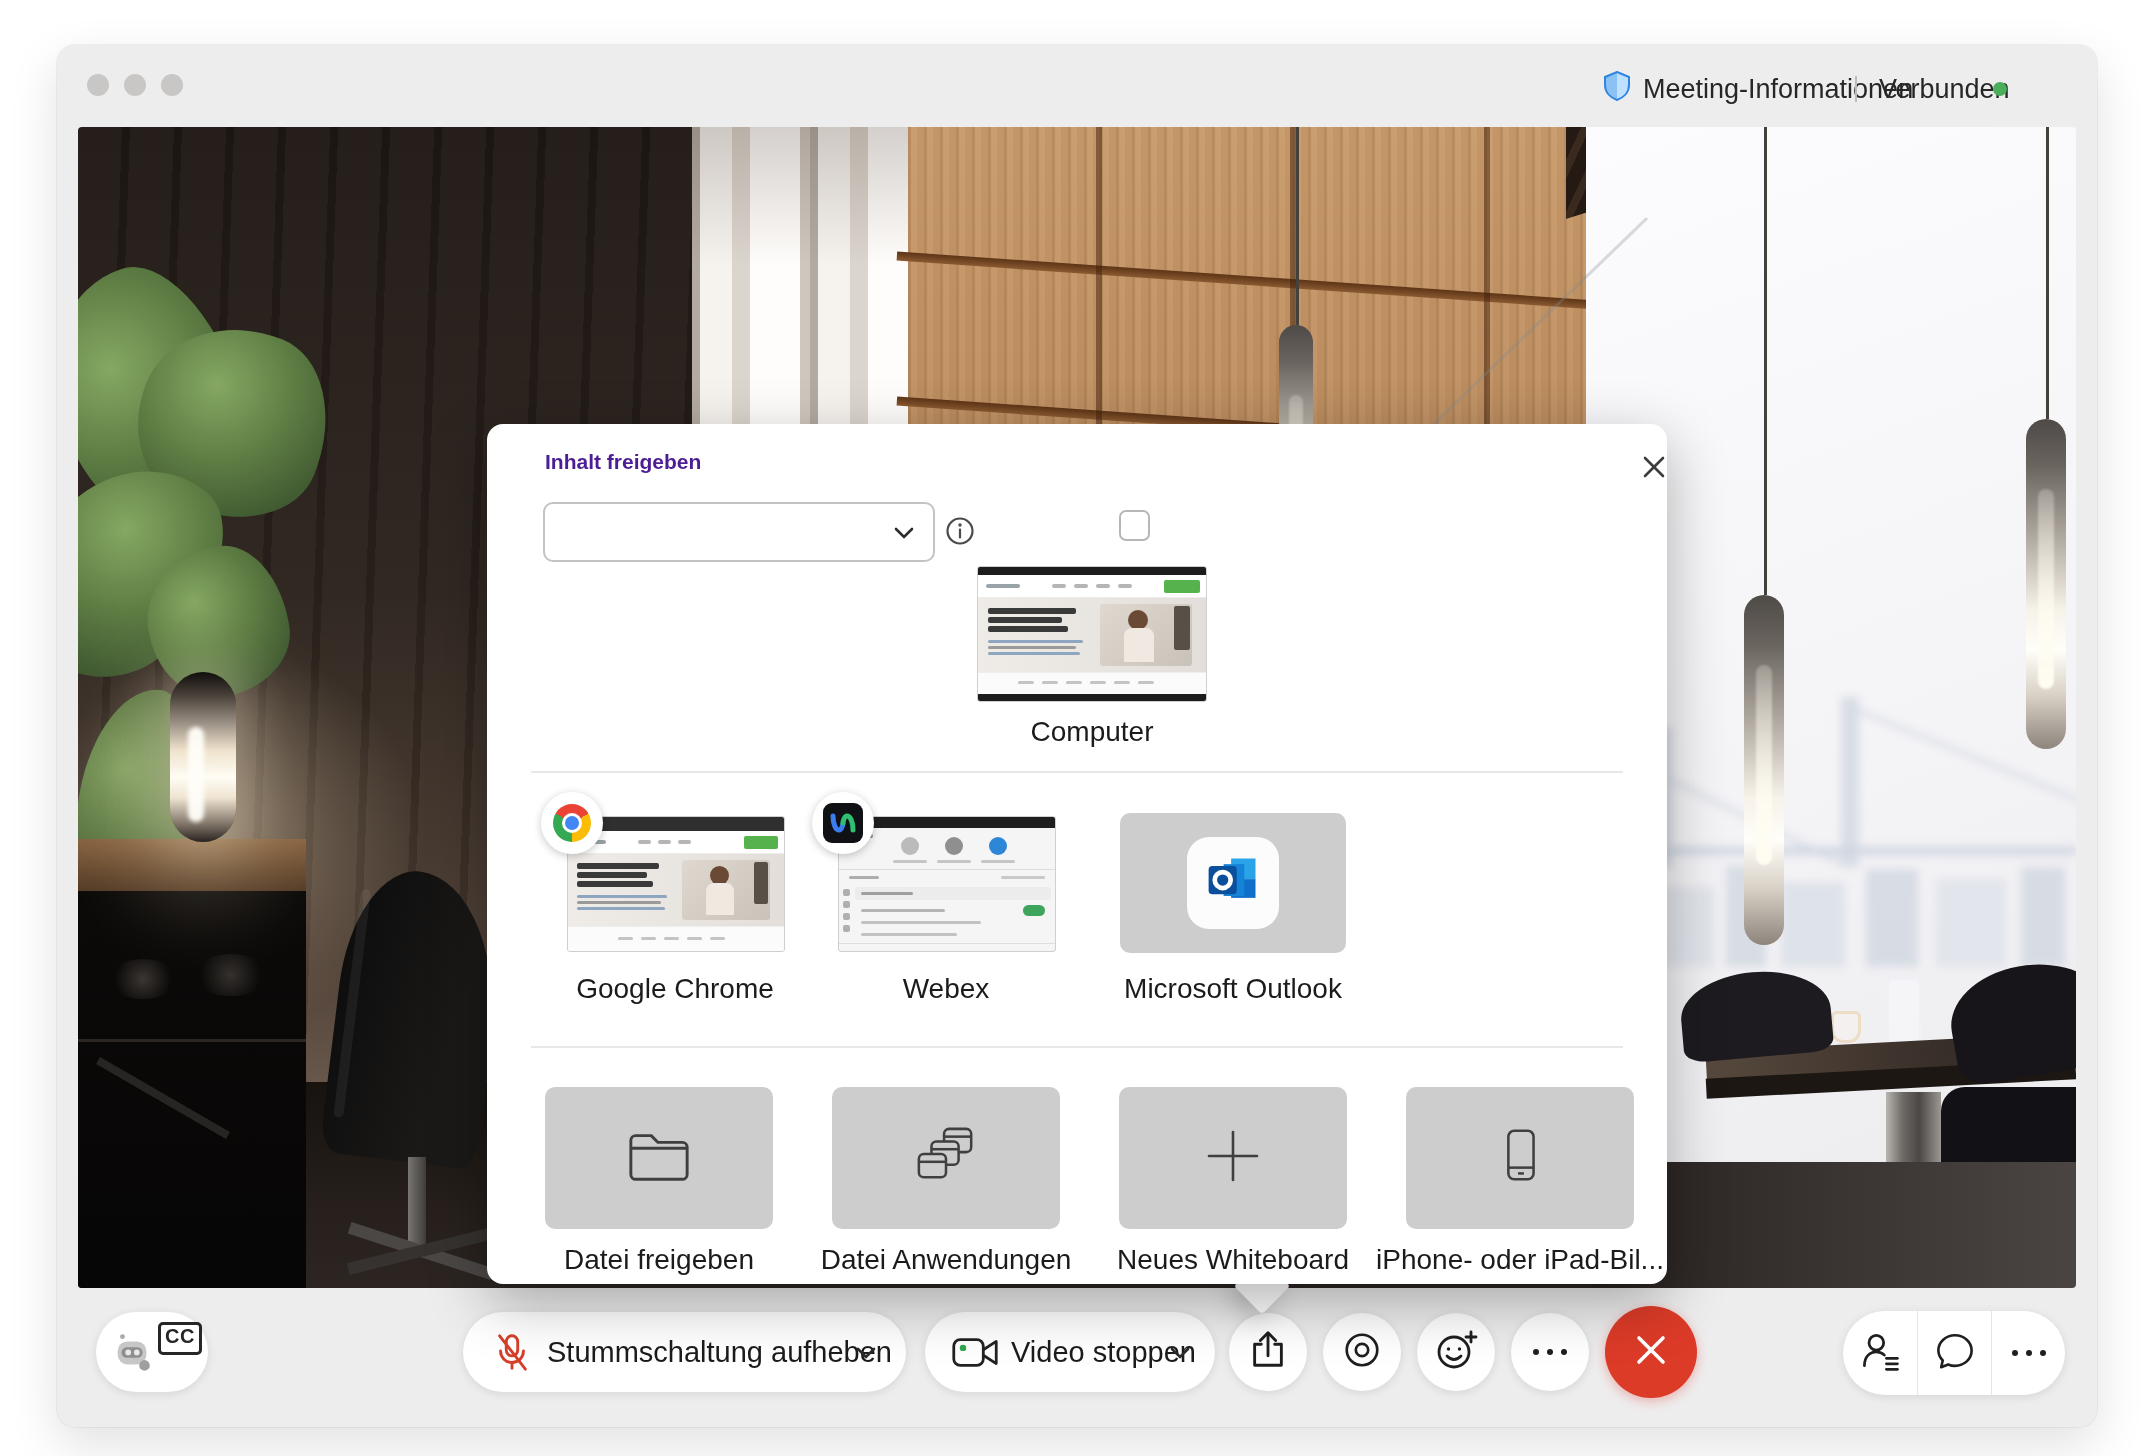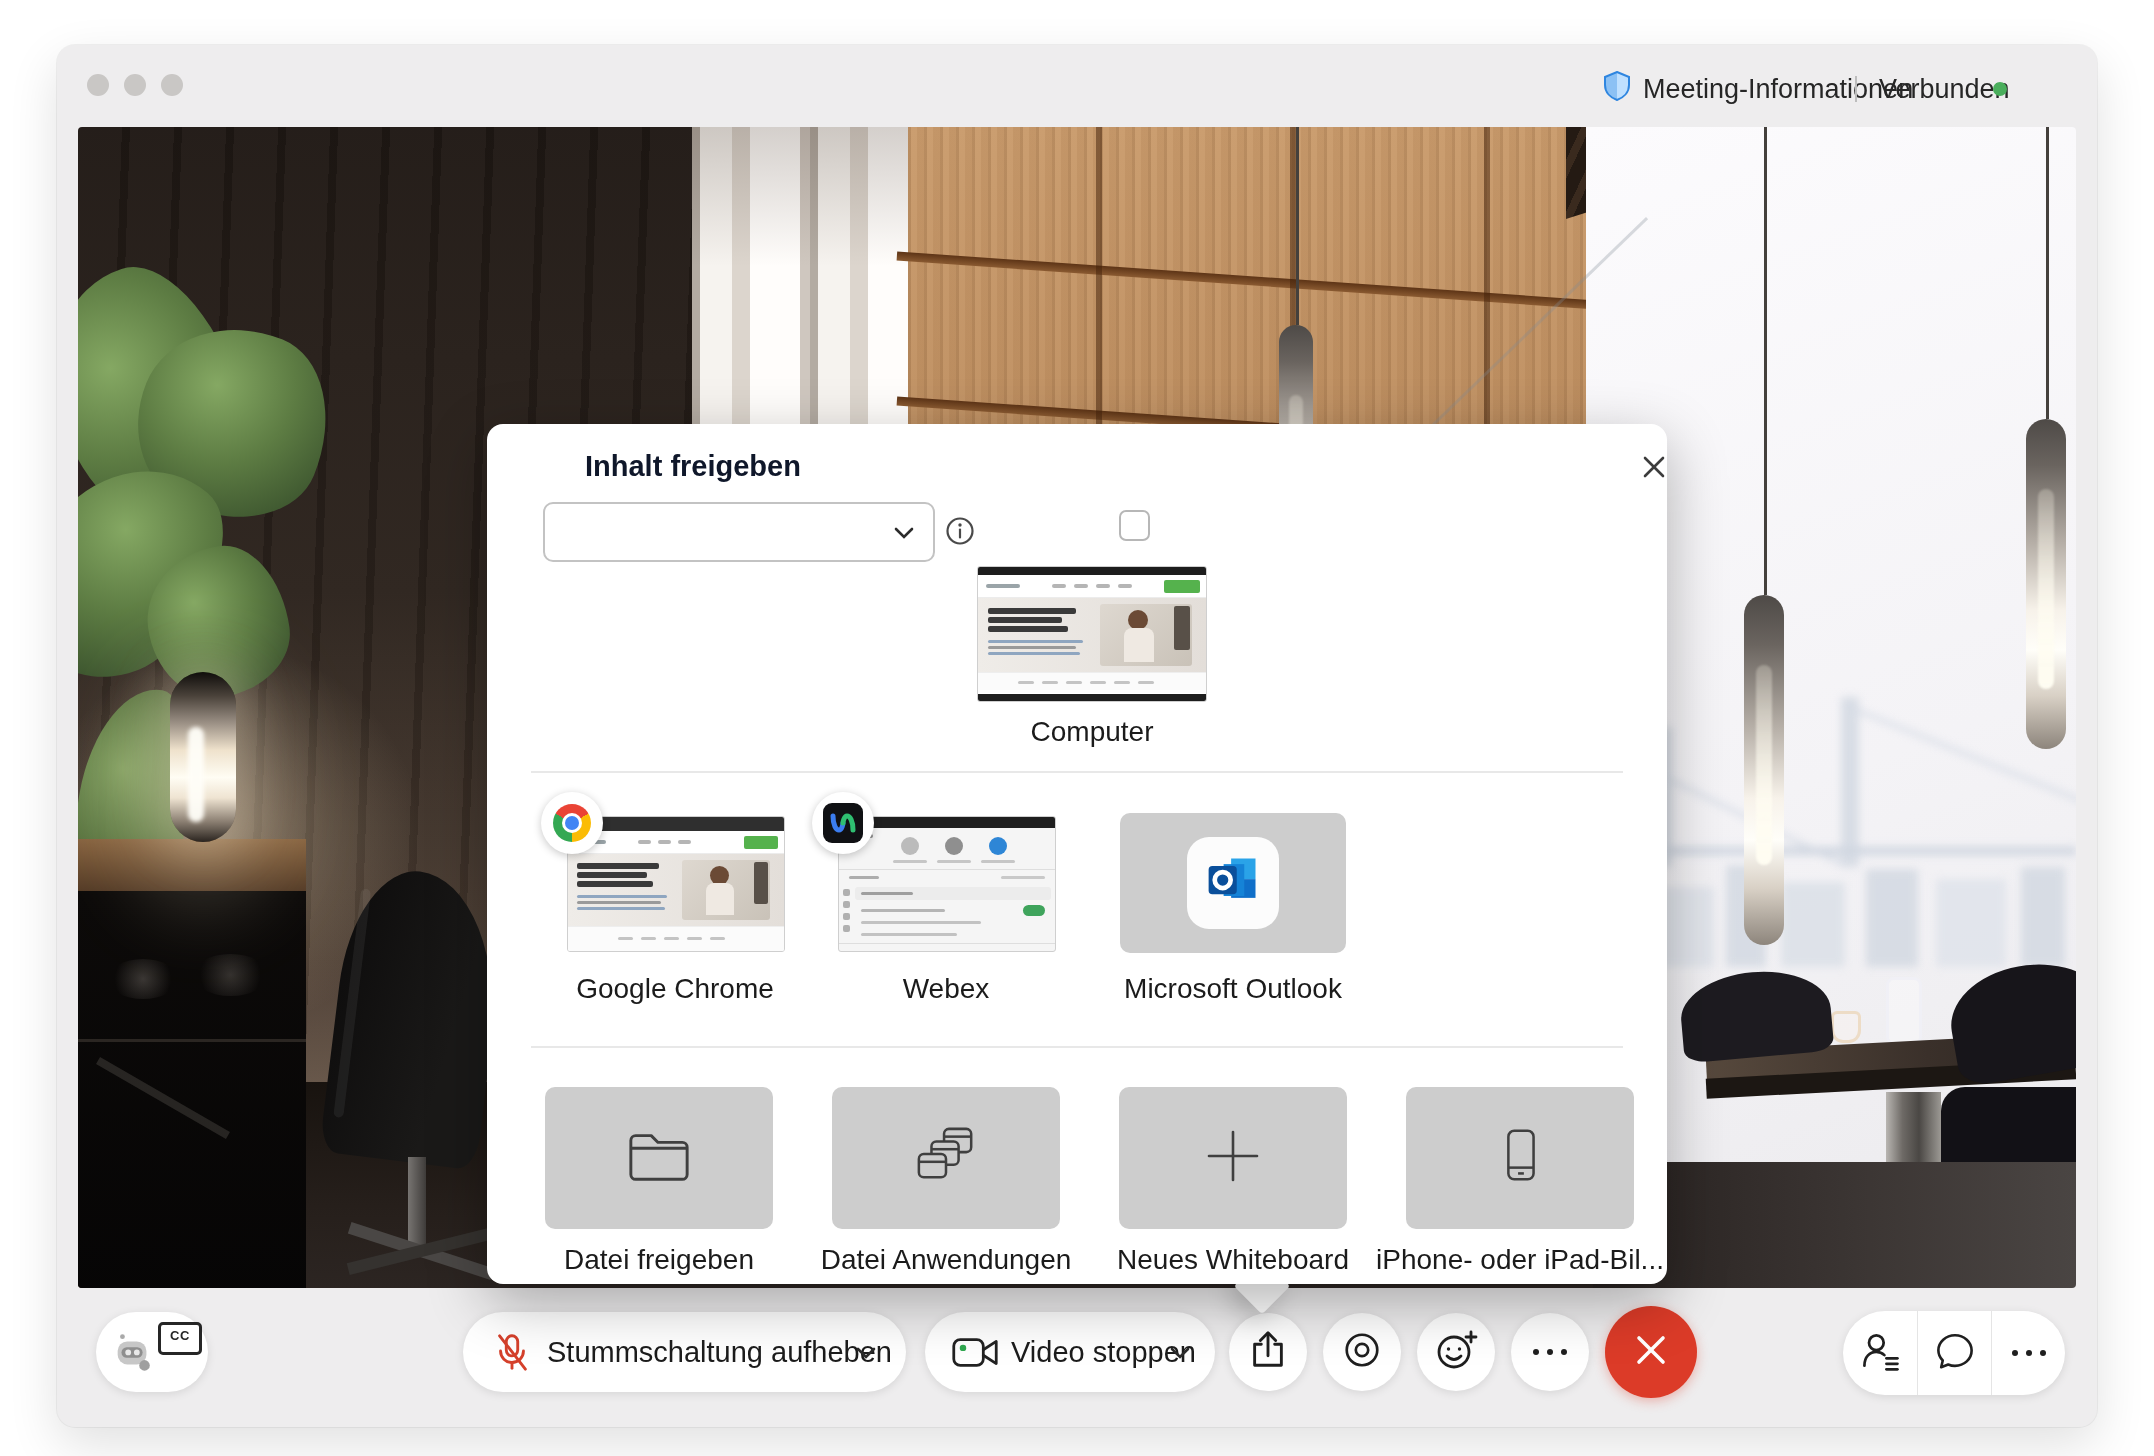--- a/index.html
+++ b/index.html
@@ -23,21 +23,21 @@
   .winR{left:1508px;top:0;width:490px;height:1161px;background:linear-gradient(160deg,#fcfbfd 0%,#f4f3f6 55%,#ebeaed 100%);}
   .cord{width:3px;background:#44403c;}
   .pendcap{width:40px;border-radius:20px;background:linear-gradient(180deg,#4e4a47 0%,#6a645f 14%,#b7b0a8 38%,#f7f2ea 58%,#fffef9 70%,#d8d0c5 84%,#8d857c 100%);}
   .pendcore{left:12px;top:70px;width:16px;height:200px;border-radius:8px;background:linear-gradient(180deg,rgba(255,250,235,.25),#fffdf2);filter:blur(1px);}
   .cityblock{background:#cfd6e0;}
   .glass{border:3px solid rgba(235,215,190,.85);border-radius:6px 6px 40% 40%;background:rgba(255,245,235,.25);}
   .lbl{font-size:28px;color:#1b1b1b;text-align:center;white-space:nowrap;}
   
   .dialog{left:430px;top:379px;width:1180px;height:860px;background:#fff;border-radius:16px;box-shadow:0 18px 60px rgba(0,0,0,.30);z-index:6;}
   .arrow{left:1185px;top:1221px;width:40px;height:40px;background:#fff;transform:rotate(45deg);border-radius:4px;z-index:5;box-shadow:0 10px 26px rgba(0,0,0,.20);}
-  .dtitle{font-size:29px;font-weight:600;color:#0f172a;margin-left:40px;}
+  .dtitle{font-size:21px;font-weight:600;color:#4c1d95;}
   .select{left:56px;top:78px;width:388px;height:56px;border:2px solid #c3c3c3;border-radius:10px;background:#fff;}
   .selecttext{left:20px;top:0;line-height:54px;font-size:27px;color:#1f1f1f;}
   .checkbox{left:632px;top:86px;width:27px;height:27px;border:2.5px solid #b7b7b7;border-radius:7px;background:#fff;}
   .divider{height:2px;background:#e8e8e8;}
   .thumb{border:1px solid #cfcfcf;border-radius:3px;background:#fff;overflow:hidden;}
   .tile{width:228px;height:142px;background:#cdcdcd;border-radius:10px;display:flex;align-items:center;justify-content:center;}
   .badge{width:62px;height:62px;border-radius:50%;background:#fff;box-shadow:0 2px 8px rgba(0,0,0,.22);display:flex;align-items:center;justify-content:center;z-index:2;}
   .chromeball{width:38px;height:38px;border-radius:50%;background:conic-gradient(from -60deg,#ea4335 0 120deg,#fbbc05 120deg 240deg,#34a853 240deg 360deg);position:relative;}
   .chromeball:before{content:"";position:absolute;left:50%;top:50%;width:20px;height:20px;margin:-10px 0 0 -10px;border-radius:50%;background:#fff;}
   .chromeball:after{content:"";position:absolute;left:50%;top:50%;width:14px;height:14px;margin:-7px 0 0 -7px;border-radius:50%;background:#4285f4;}
@@ -46,21 +46,21 @@
   .wt-menubar{left:0;top:0;right:0;height:8px;background:#1d1d1d;}
   .wt-nav{left:0;top:8px;right:0;height:22px;background:#fff;border-bottom:1px solid #ececec;}
   .wt-hero{left:0;top:31px;right:0;height:74px;background:linear-gradient(90deg,#efece8,#e3ded9);}
   .wt-foot{left:0;top:105px;right:0;height:20px;background:#fbfbfb;border-top:1px solid #eee;}
   .wt-dock{left:0;bottom:0;right:0;height:7px;background:#1d1d1d;}
   .dash{background:#b5b5b5;height:4px;border-radius:2px;}
   
   .pill{background:#fff;border-radius:42px;box-shadow:0 2px 10px rgba(0,0,0,.10);}
   .circle{width:78px;height:78px;border-radius:50%;background:#fff;box-shadow:0 2px 10px rgba(0,0,0,.10);display:flex;align-items:center;justify-content:center;}
   .tlabel{font-size:29px;color:#1c1c1c;line-height:80px;white-space:nowrap;}
-  .ccbadge{left:62px;top:10px;width:38px;height:27px;border:3px solid #262626;border-radius:5px;background:#fff;font-size:13px;font-weight:bold;color:#262626;text-align:center;line-height:22px;letter-spacing:.5px;}
+  .ccbadge{left:62px;top:10px;width:38px;height:27px;border:3px solid #262626;border-radius:5px;background:#fff;font-size:20px;font-weight:bold;color:#262626;text-align:center;line-height:22px;letter-spacing:.5px;}
 </style>
 </head>
 <body>
 
 <div class="a window">
 
   <div class="a" style="left:0;top:0;width:2040px;height:82px;">
     <div class="a light" style="left:30px;"></div>
     <div class="a light" style="left:67px;"></div>
     <div class="a light" style="left:104px;"></div>

